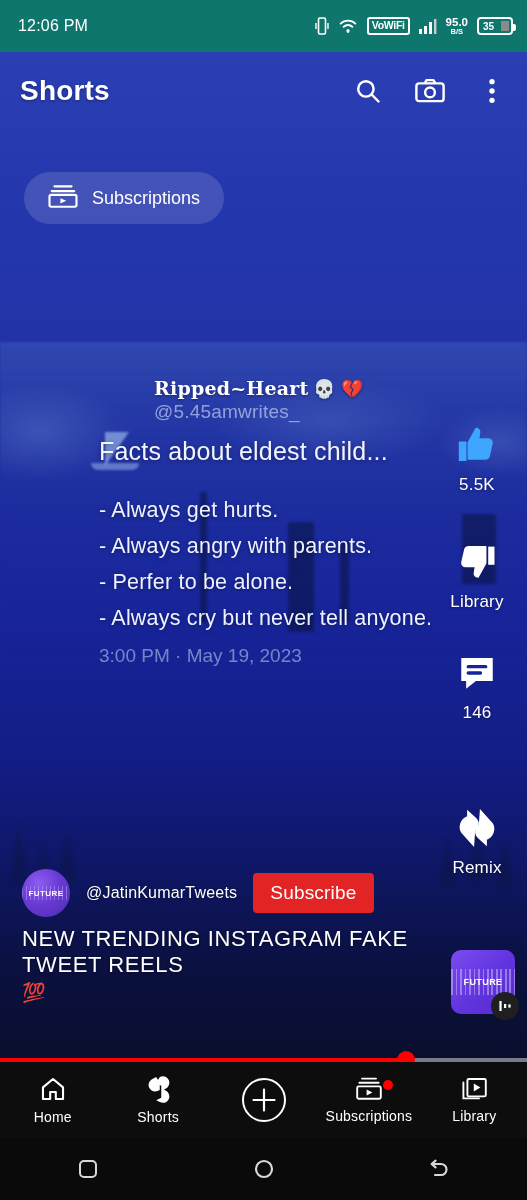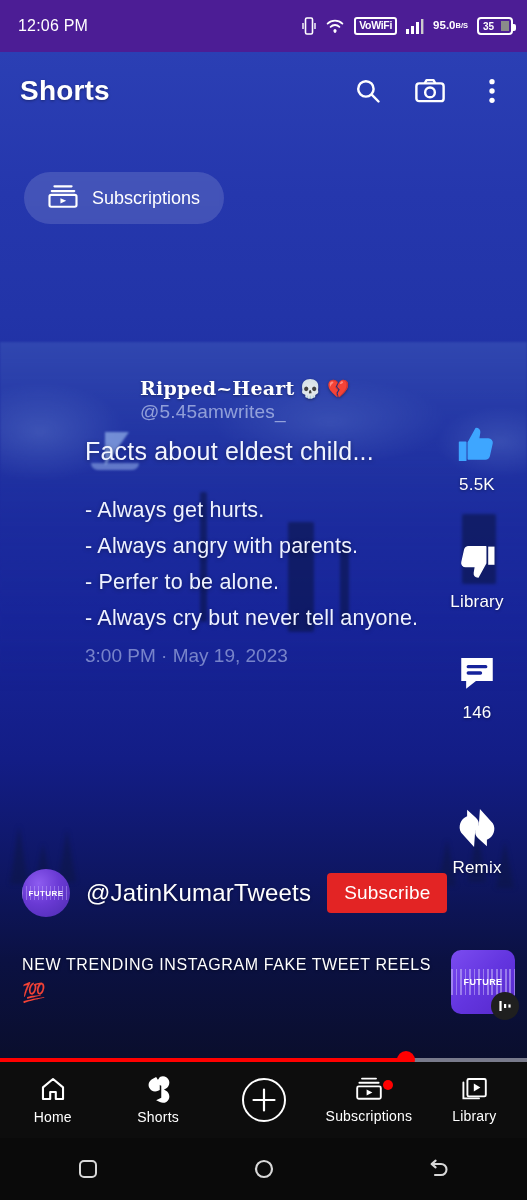--- a/index.html
+++ b/index.html
@@ -4,30 +4,30 @@
 <style>
   * { margin:0; padding:0; box-sizing:border-box; }
   html, body { width:527px; height:1200px; background:#000; overflow:hidden; }
   body { font-family:"Liberation Sans", sans-serif; }
 
   #app { position:relative; width:527px; height:1200px; overflow:hidden; background:#000; }
 
   
   .statusbar {
     position:absolute; left:0; top:0; width:527px; height:52px;
-    background:#4c1d95; display:flex; align-items:center;
+    background:#0f766e; display:flex; align-items:center;
     padding:0 14px 0 18px; color:#fff; z-index:50;
   }
   .status-time { font-size:16px; letter-spacing:.2px; }
   .status-right { margin-left:auto; display:flex; align-items:center; gap:9px; }
   .vowifi {
     border:2px solid #fff; border-radius:3px; font-size:10.5px; font-weight:bold;
     padding:1px 3px; line-height:1.05; letter-spacing:-.3px;text-align:center;
   }
-  .netspeed { display:flex; flex-direction:row; align-items:center; line-height:1; }
+  .netspeed { display:flex; flex-direction:column; align-items:center; line-height:1; }
   .netspeed .n { font-size:11.5px; font-weight:bold; }
   .netspeed .u { font-size:7.5px; font-weight:bold; }
   .battery {
     border:2px solid #fff; border-radius:4px; width:36px; height:18px;
     display:flex; align-items:center; position:relative; padding:2px;
   }
   .battery::after {
     content:''; position:absolute; right:-5px; top:5px; width:3px; height:7px;
     background:#fff; border-radius:0 2px 2px 0;
   }
@@ -92,21 +92,21 @@
   
   .subs-chip {
     position:absolute; left:24px; top:120px; height:52px;
     display:flex; align-items:center; gap:14px; padding:0 24px;
     background:rgba(255,255,255,.14); border-radius:26px;
     color:#fff; font-size:18px; z-index:20; cursor:pointer;
     backdrop-filter:blur(2px);
   }
 
   
-  .tweet { position:absolute; left:0; top:325px; width:440px; z-index:15; }
+  .tweet { position:absolute; left:14px; top:325px; width:440px; z-index:15; }
   .tweet-head { display:flex; align-items:flex-start; padding-left:140px; }
   .tweet-name {
     color:#fff; font-family:"DejaVu Serif", serif; font-size:19px; font-weight:bold;
     letter-spacing:.2px; text-shadow:0 1px 3px rgba(0,0,0,.4);
     display:flex; align-items:center; gap:5px;
   }
   .tweet-name .emo { font-size:18px; }
   .tweet-handle {
     color:rgba(215,225,250,.60); font-size:19px; padding-left:140px;
     margin-top:2px; letter-spacing:.2px;
@@ -154,33 +154,33 @@
     position:absolute; left:0; right:0; top:50%; height:14px;
     transform:translateY(-50%);
     background:repeating-linear-gradient(90deg,
       rgba(210,195,255,.55) 0 1.5px, transparent 1.5px 4px);
     opacity:.7;
   }
   .avatar .txt {
     position:relative; color:#fff; font-size:8px; font-weight:bold; letter-spacing:.4px;
   }
   .channel-name {
-    color:#fff; font-size:24px; letter-spacing:.2px; cursor:pointer;
+    color:#fff; font-size:16px; letter-spacing:.2px; cursor:pointer;
     text-shadow:0 1px 3px rgba(0,0,0,.4);
   }
   .subscribe-btn {
     background:#e32424; color:#fff; font-size:19px; padding:9px 17px;
     border-radius:4px; border:none; cursor:pointer; letter-spacing:.2px;
     font-family:"Liberation Sans", sans-serif;
   }
 
   
   .desc { position:absolute; left:22px; bottom:58px; width:420px; z-index:22; }
   .desc-title {
-    color:#fff; font-size:16px; letter-spacing:.6px; line-height:26px;
+    color:#fff; font-size:22px; letter-spacing:.6px; line-height:26px;
     text-shadow:0 1px 3px rgba(0,0,0,.45);
   }
   .desc-tags {
     color:#fff; font-size:19.5px; font-weight:bold; margin-top:3px;
     letter-spacing:.2px; display:flex; align-items:center; gap:2px;
   }
   .tag-emoji { font-size:19px; }
 
   
   .sound-thumb {

